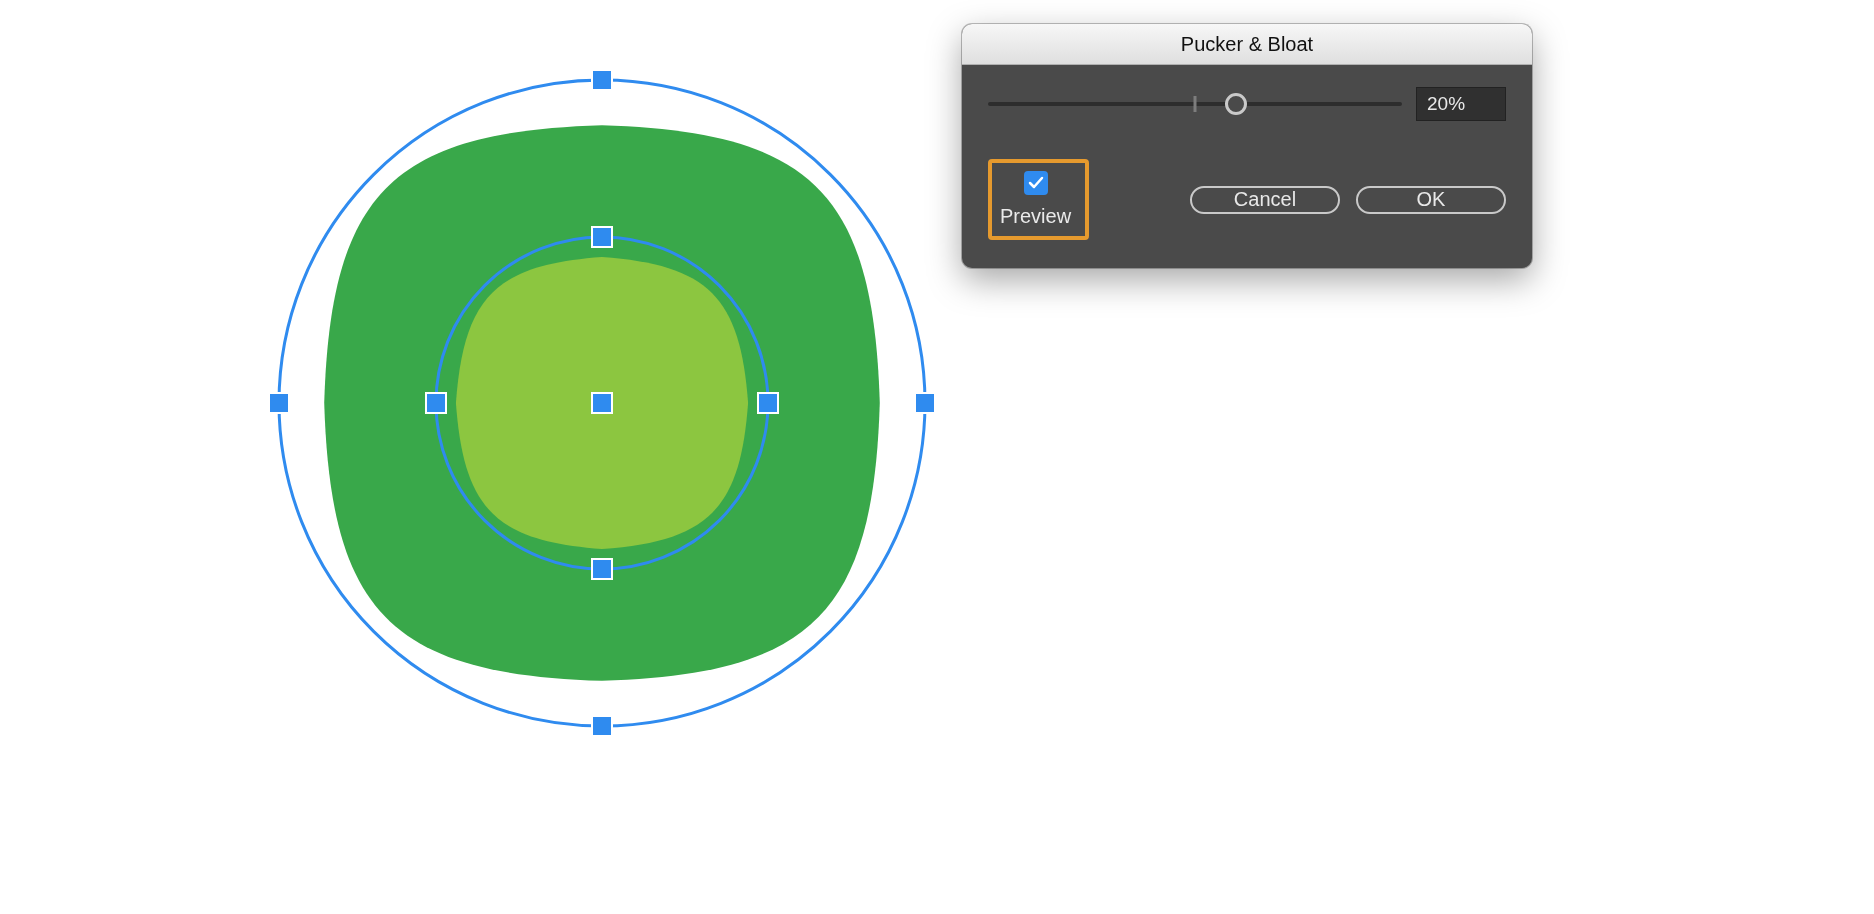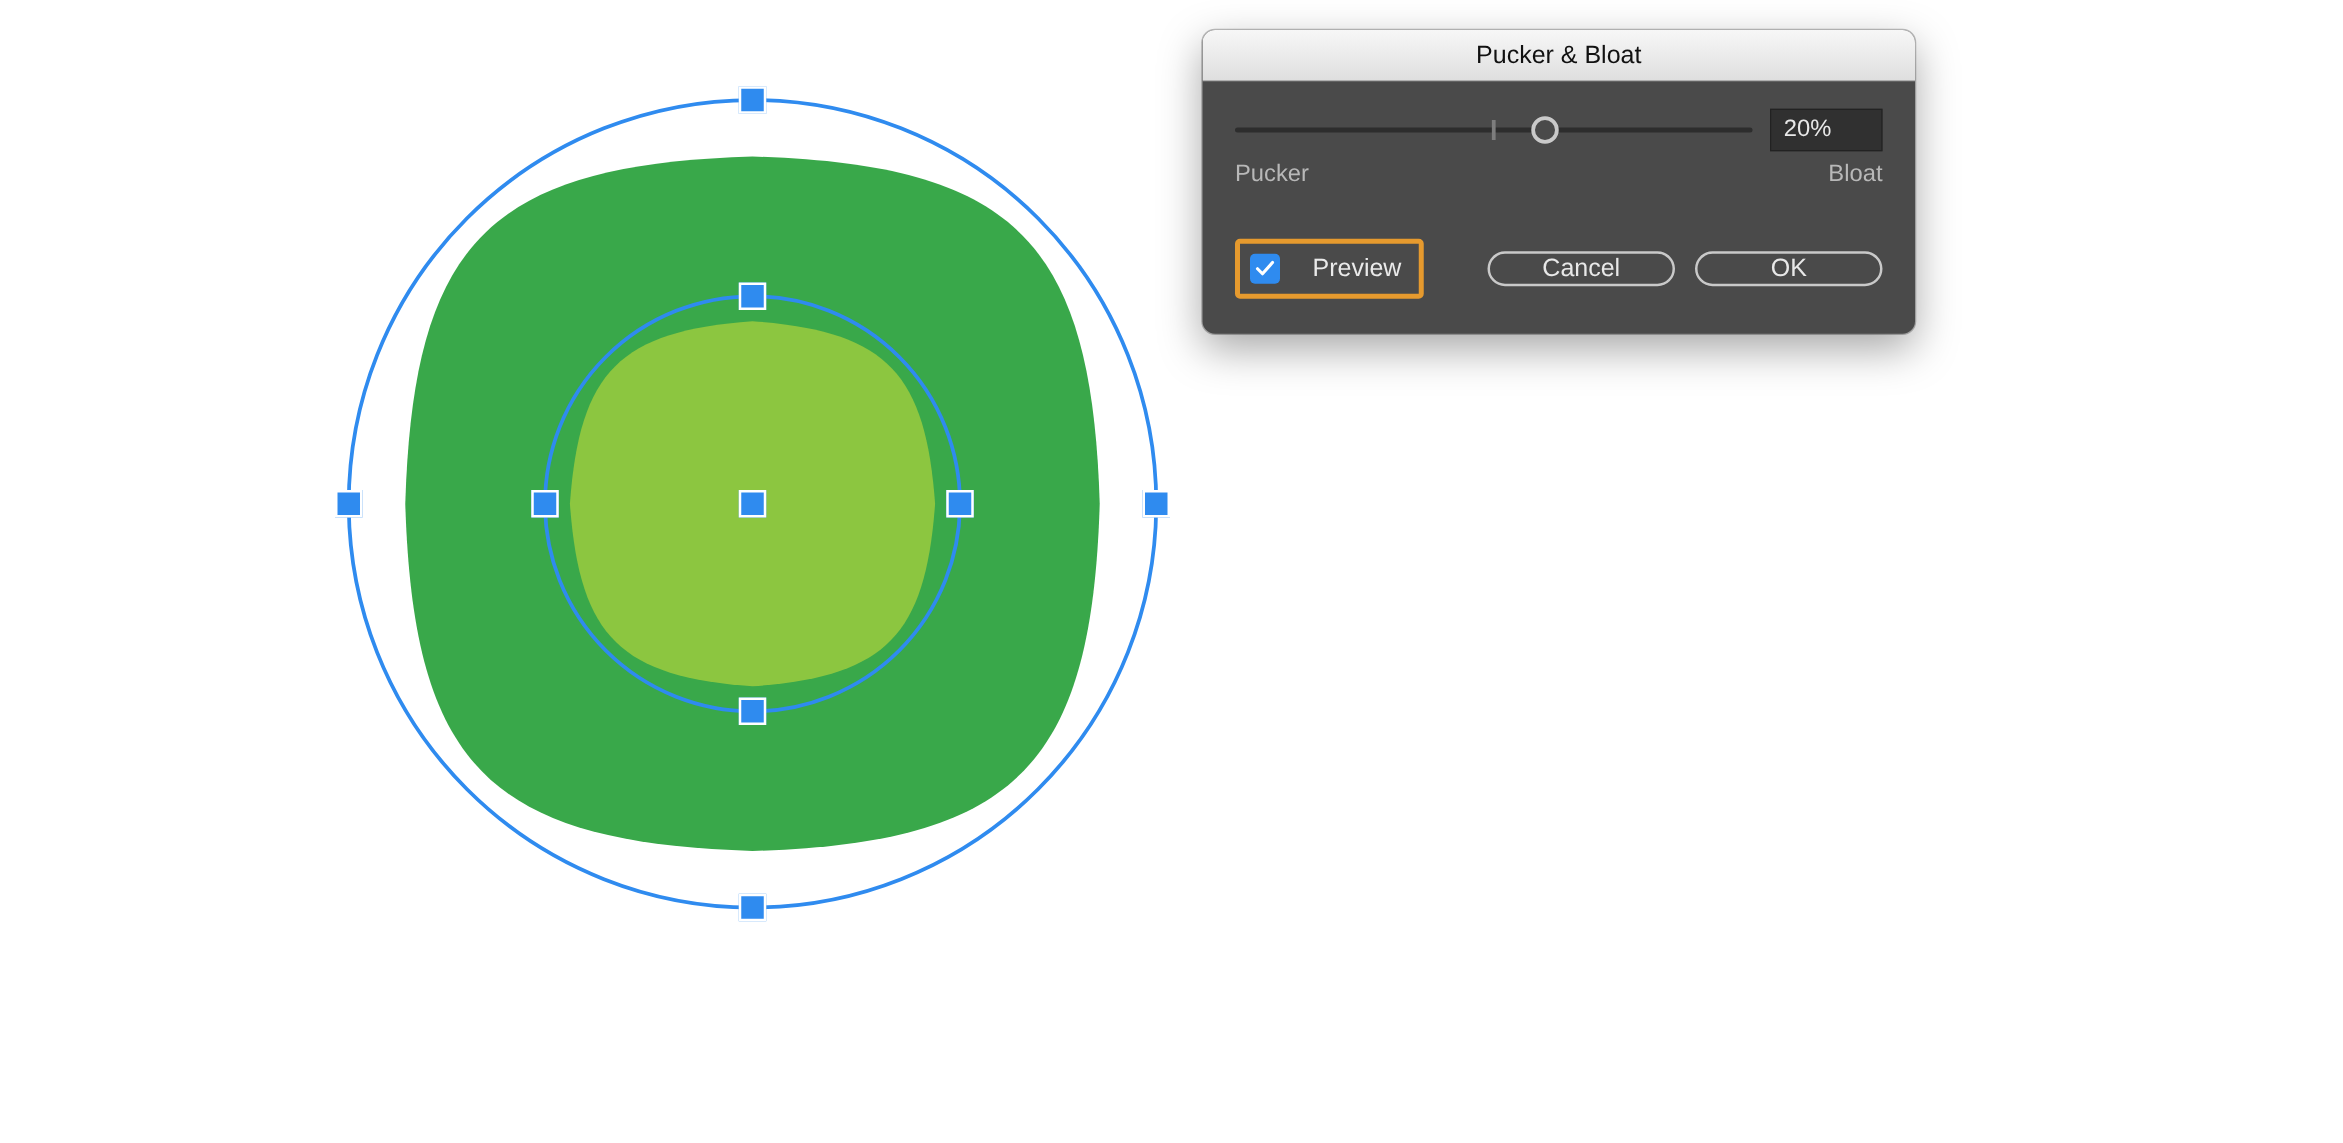--- a/index.html
+++ b/index.html
@@ -118,24 +118,25 @@
 
   .button-row {
     display: flex;
     align-items: center;
     margin-top: 40px;
     gap: 16px;
   }
   .preview-wrap {
     display: flex;
     align-items: center;
-    gap: 26px;
+    gap: 10px;
     padding: 8px 14px 8px 8px;
     border: 4px solid #e69a2e;
     border-radius: 4px;
+    flex-direction: column;
   }
   .checkbox {
     width: 24px;
     height: 24px;
     background: #2f8bef;
     border-radius: 4px;
     display: flex;
     align-items: center;
     justify-content: center;
   }
@@ -197,24 +198,20 @@
 <div class="dialog">
   <div class="dialog-titlebar">Pucker &amp; Bloat</div>
   <div class="dialog-body">
 
     <div class="slider-row">
       <div class="slider-track">
         <div class="slider-center-tick"></div>
         <div class="slider-thumb" id="sliderThumb" style="left: 60%;"></div>
       </div>
       <div class="slider-value">20%</div>
-    </div>
-    <div class="slider-labels">
-      <span>Pucker</span>
-      <span>Bloat</span>
     </div>
 
     <div class="button-row">
       <div class="preview-wrap">
         <div class="checkbox">
           <svg viewBox="0 0 16 16">
             <path d="M2 8 L6 12 L14 3" stroke="#fff" stroke-width="2.5" fill="none" stroke-linecap="round" stroke-linejoin="round"></path>
           </svg>
         </div>
         <span class="preview-label">Preview</span>

